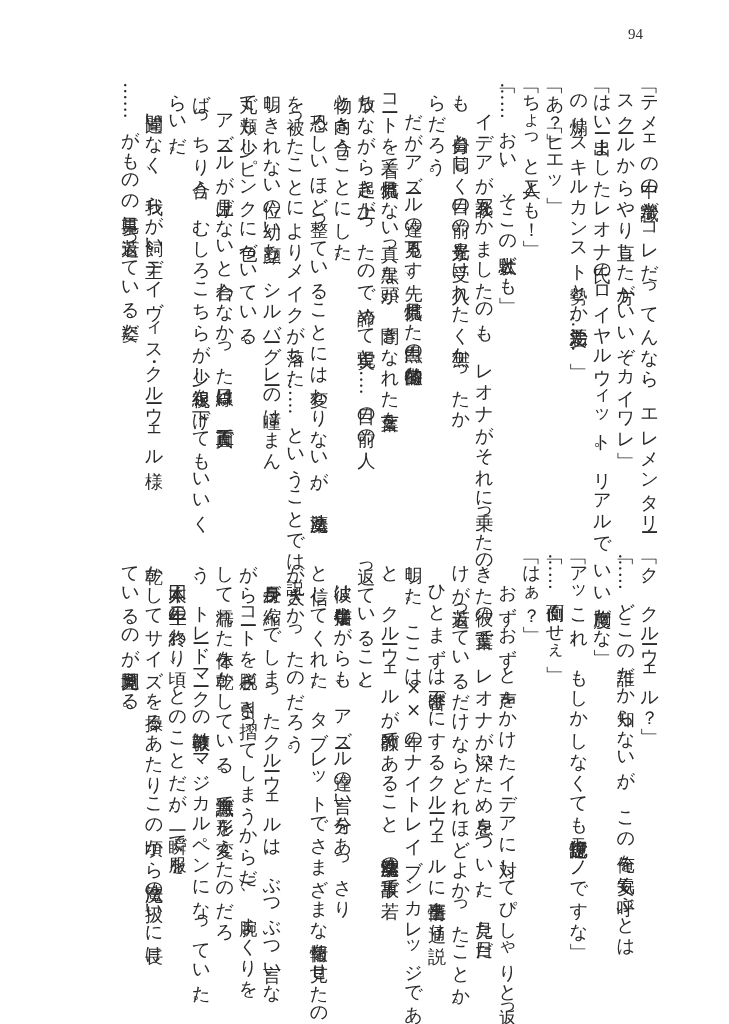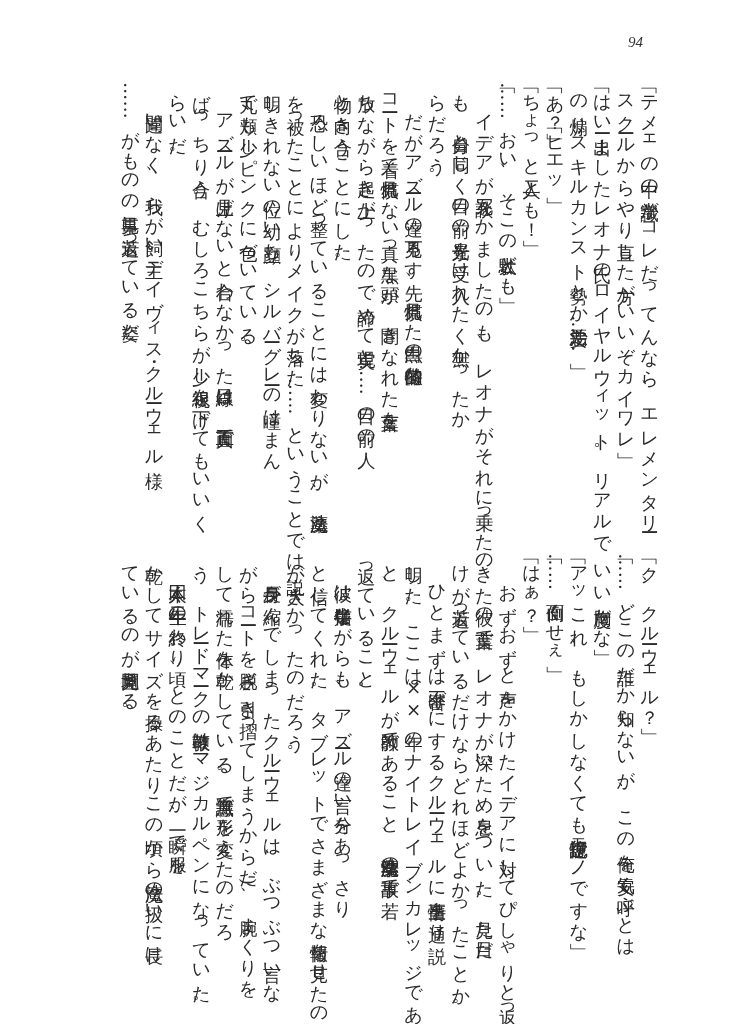--- a/index.html
+++ b/index.html
@@ -1,20 +1,20 @@
 <!DOCTYPE html>
 <html><head>
 <meta charset="utf-8">
 <style>
   html, body { margin:0; padding:0; background:#ffffff; }
   body { width:729px; height:1024px; position:relative; overflow:hidden;
          font-family: "DejaVu Serif", "Liberation Serif", serif; color:#2a2a2a; }
   .page { position:absolute; left:0; top:0; width:729px; height:1024px; background:#fff; }
-  .page-number { position:absolute; top:34px; left:628px; font-size:15px; color:#333;
-                 font-family:"Liberation Serif", "DejaVu Serif", serif;font-style:italic; }
+  .page-number { position:absolute; top:26px; left:628px; font-size:15px; color:#333;
+                 font-family:"Liberation Serif", "DejaVu Serif", serif; }
   .block { position:absolute; writing-mode:vertical-rl; -webkit-writing-mode:vertical-rl;
            font-size:18.2px; line-height:23.6px; letter-spacing:0.3px;
            text-orientation:mixed; white-space:nowrap; }
   .block-top { right:68px; top:82px; height:412px; width:522px; }
   .block-bottom { right:68px; top:553px; height:412px; width:522px; }
   .line { display:block; }
 </style>
 </head>
 <body>
 

